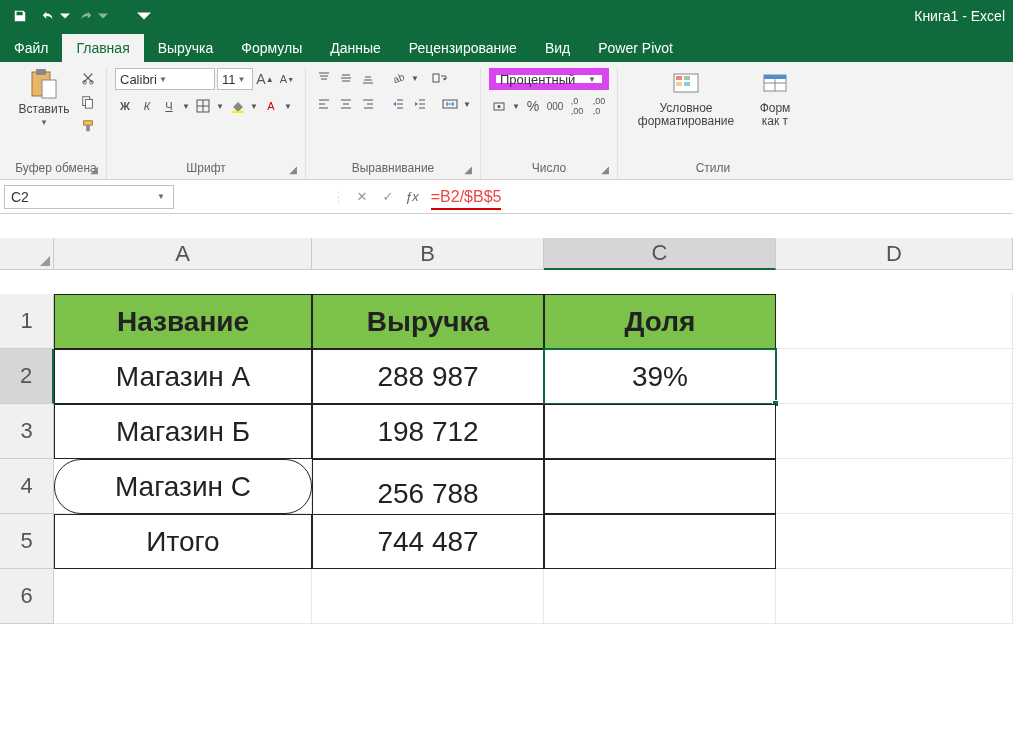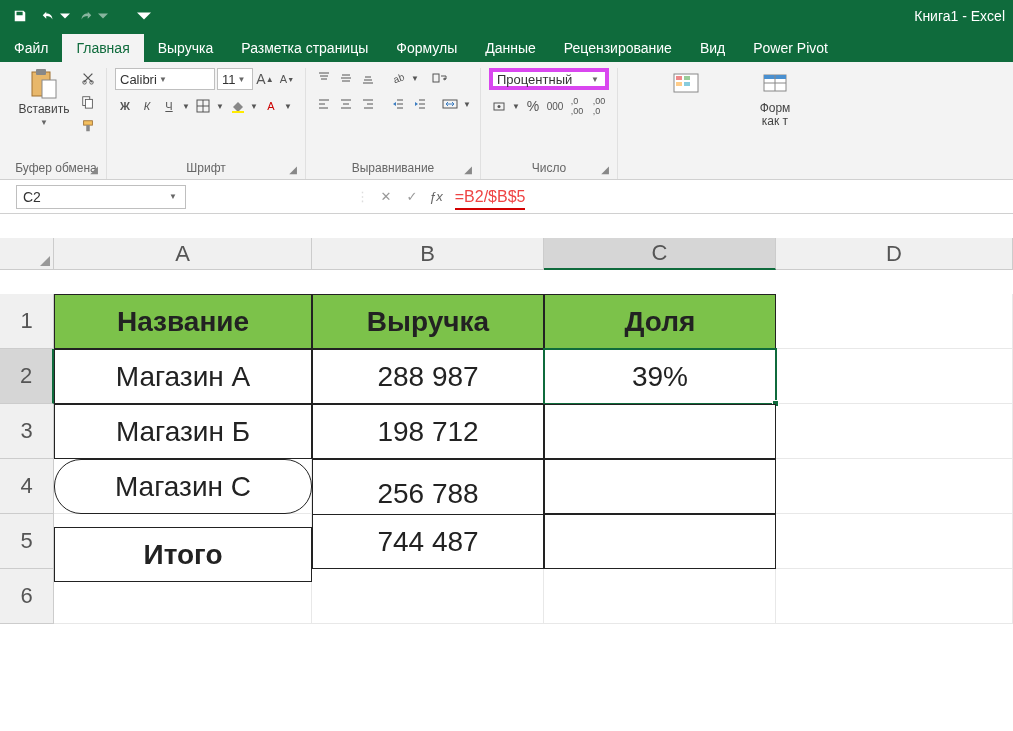--- a/index.html
+++ b/index.html
@@ -19,41 +19,41 @@
 .group-label .launcher { position: absolute; right: 0; bottom: 4px; font-size: 10px; color: #888; }
 .big-btn { display: flex; flex-direction: column; align-items: center; justify-content: center; width: 60px; font-size: 12px; color: #444; text-align: center; gap: 2px; }
 .big-btn .ico { width: 32px; height: 32px; display: inline-flex; align-items: center; justify-content: center; }
 .vstack { display: flex; flex-direction: column; gap: 4px; }
 .hstack { display: flex; flex-direction: row; gap: 2px; align-items: center; }
 .mini { width: 20px; height: 20px; display: inline-flex; align-items: center; justify-content: center; font-size: 11px; color: #555; border: 1px solid transparent; }
 .font-select { height: 22px; border: 1px solid #bfbfbf; background: #fff; font-size: 13px; padding: 0 4px; display: inline-flex; align-items: center; }
 .font-name { width: 100px; }
 .font-size { width: 36px; }
 .dd { width: 12px; text-align: center; color: #666; font-size: 8px; }
-.num-format { height: 22px; border: 4px solid #d946ef; background: #fff; width: 120px; padding: 0 4px; display: inline-flex; align-items: center; justify-content: space-between; font-size: 13px; }
+.num-format { height: 22px; border: 7px solid #d946ef; background: #fff; width: 120px; padding: 0 4px; display: inline-flex; align-items: center; justify-content: space-between; font-size: 13px; }
 .formula-area { display: flex; align-items: center; border-bottom: 1px solid #d0d0d0; height: 34px; }
-.namebox { width: 170px; height: 24px; border: 1px solid #bfbfbf; margin: 16px; padding: 0 6px; background: #fff; display: flex; align-items: center; justify-content: space-between; font-size: 14px; }
+.namebox { width: 170px; height: 24px; border: 1px solid #bfbfbf; margin: 4px; padding: 0 6px; background: #fff; display: flex; align-items: center; justify-content: space-between; font-size: 14px; }
 .fx-btn { width: 22px; height: 22px; display: inline-flex; align-items: center; justify-content: center; font-size: 13px; color: #999; margin: 0 2px; }
 .fx-lbl { font-style: italic; font-size: 13px; color: #666; margin: 0 12px 0 4px; text-align: center; }
 .formula-text { font-size: 16px; color: #ef4444; position: relative; }
 .formula-text::after { content: ""; position: absolute; left: 0; right: 0; bottom: -4px; height: 2px; background: #d20000; }
 .sheet { position: relative; }
 .colheads { display: flex; height: 32px; margin-top: 24px; }
 .rowheads { position: absolute; top: 56px; left: 0; }
 .corner { width: 54px; height: 32px; background: #f0f0f0; border-right: 1px solid #ccc; border-bottom: 1px solid #ccc; position: relative; }
 .corner::after { content: ""; position: absolute; right: 3px; bottom: 3px; width: 0; height: 0; border-left: 10px solid transparent; border-bottom: 10px solid #999; }
 .ch { height: 32px; display: inline-flex; align-items: center; justify-content: center; font-size: 22px; color: #555; background: #f0f0f0; border-right: 1px solid #ccc; border-bottom: 1px solid #ccc; }
 .ch.sel { background: #d6d6d6; border-bottom: 2px solid #0f6b3c; }
 .rh { width: 54px; display: inline-flex; align-items: center; justify-content: center; font-size: 22px; color: #555; background: #f0f0f0; border-right: 1px solid #ccc; border-bottom: 1px solid #ccc; }
 .rh.sel { background: #d6d6d6; border-right: 2px solid #0f6b3c; }
 .cells { position: absolute; top: 56px; left: 54px; }
 .cell { position: absolute; display: flex; align-items: center; font-size: 28px; color: #222; background: #fff; border-right: 1px solid #e8e8e8; border-bottom: 1px solid #e8e8e8; }
 .hdrcell { background: #7cc24a; font-weight: 700; border: 1px solid #222; justify-content: center; }
 .datacell { border: 1px solid #222; justify-content: center; }
-.sumlbl { font-weight: 700; margin-top: 13px; }
+.sumlbl { font-weight: 400; }
 .selcell { outline: 2px solid #0f6b3c; outline-offset: -1px; }
 .selhandle { position: absolute; width: 7px; height: 7px; background: #0f6b3c; border: 1px solid #fff; }
 </style>
 </head>
 <body>
 
 <div class="titlebar">
   <span class="qat-btn">
     <svg viewBox="0 0 16 16">
         <path fill="#fff" d="M2 2h10l2 2v10H2V2zm2 1v4h7V3H4zm1 6h6v4H5V9z"></path>
@@ -84,21 +84,20 @@
         <path fill="#fff" d="M0 2l4 4 4-4z"></path>
       </svg>
   </span>
   <div class="app-title">Книга1 - Excel</div>
 </div>
 
 <div class="tabs">
   <div class="tab">Файл</div>
   <div class="tab active">Главная</div>
   <div class="tab">Выручка</div>
-  <div class="tab">Разметка страницы</div>
   <div class="tab">Формулы</div>
   <div class="tab">Данные</div>
   <div class="tab">Рецензирование</div>
   <div class="tab">Вид</div>
   <div class="tab">Power Pivot</div>
 </div>
 
 <div class="ribbon">
 
   <div class="group">
@@ -317,34 +316,36 @@
       <div class="big-btn" style="width:120px;">
         <span class="ico">
             <svg width="28" height="28" viewBox="0 0 28 28">
               <rect x="2" y="4" width="24" height="18" fill="#fff" stroke="#888"></rect>
               <rect x="4" y="6" width="6" height="4" fill="#e88"></rect>
               <rect x="12" y="6" width="6" height="4" fill="#9c9"></rect>
               <rect x="4" y="12" width="6" height="4" fill="#fc8"></rect>
               <rect x="12" y="12" width="6" height="4" fill="#8cd"></rect>
             </svg>
           </span>
+        <span style="line-height:1.1;">Условное форматирование</span>
       </div>
       <div class="big-btn" style="width:50px;">
         <span class="ico">
             <svg width="28" height="28" viewBox="0 0 28 28">
               <rect x="3" y="5" width="22" height="16" fill="#fff" stroke="#888"></rect>
               <rect x="3" y="5" width="22" height="4" fill="#4a90d0"></rect>
               <line x1="14" y1="5" x2="14" y2="21" stroke="#888"></line>
               <line x1="3" y1="13" x2="25" y2="13" stroke="#888"></line>
             </svg>
           </span>
         <span style="white-space:pre-line;line-height:1.1;">Форм
 как т</span>
       </div>
     </div>
+    <div class="group-label">Стили</div>
   </div>
 </div>
 
 <div class="formula-area">
   <div class="namebox">
       <span>C2</span>
       <span class="dd">▼</span>
     </div>
   <div style="width:150px;"></div>
   <div style="color:#ddd;margin:0 4px;">⋮</div>

